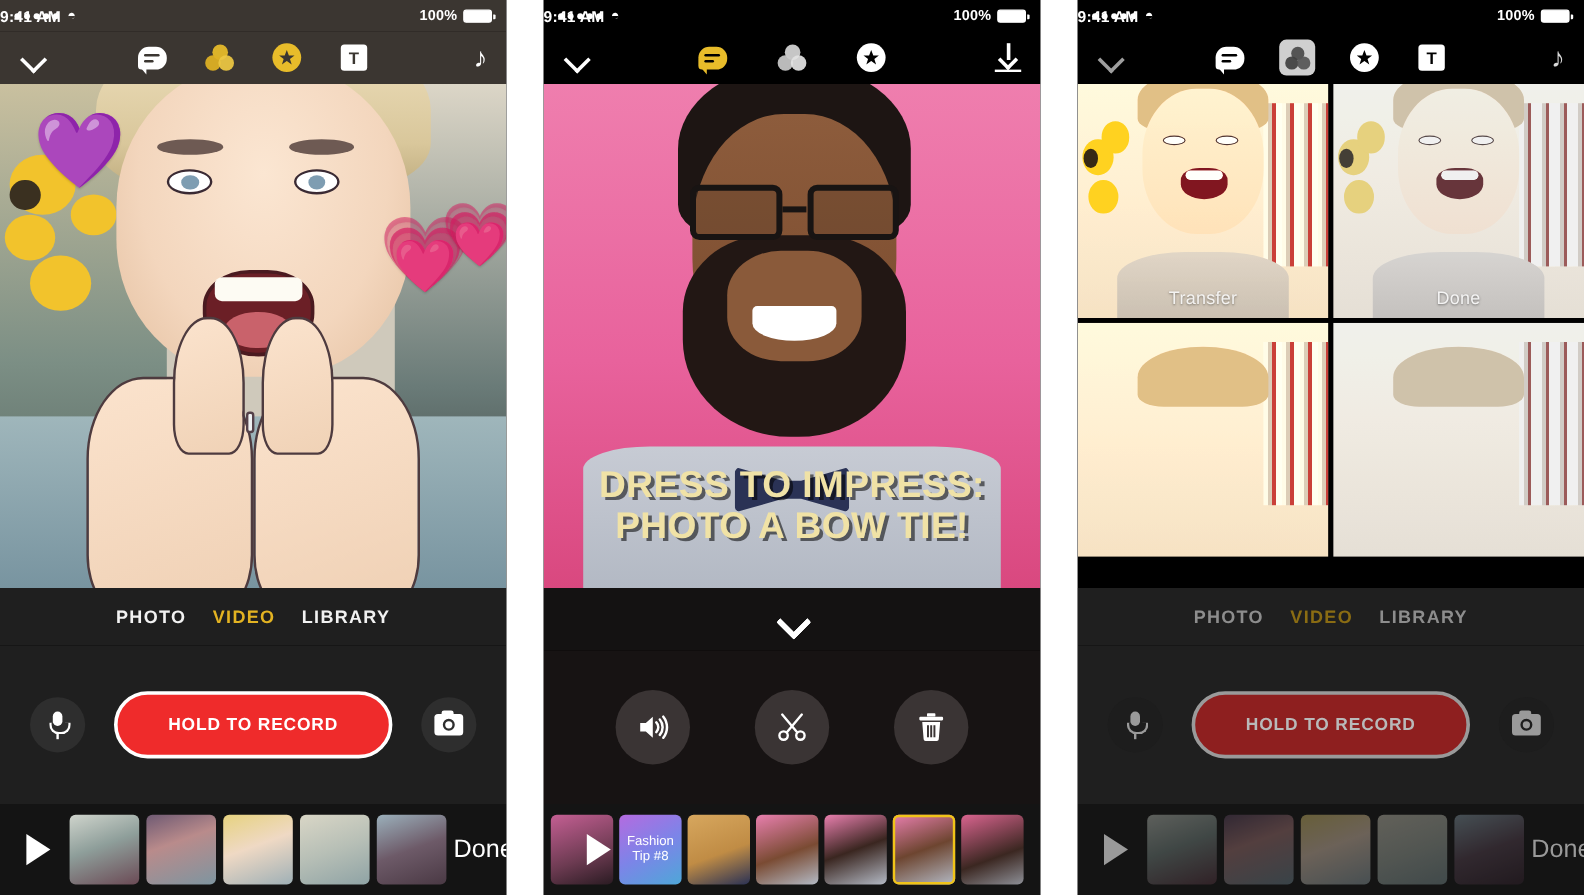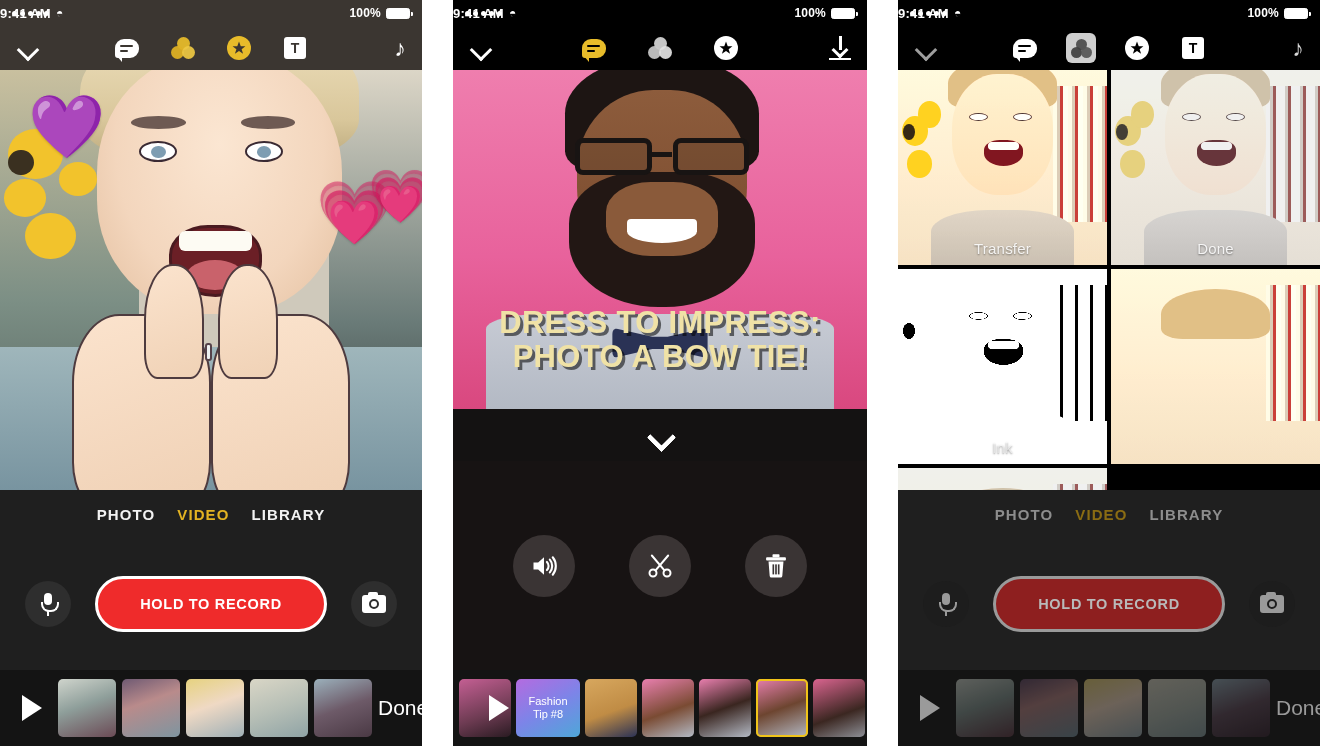--- a/index.html
+++ b/index.html
@@ -153,21 +153,21 @@
 
   .tb-right { margin-left: auto; display: flex; align-items: center; z-index: 2; }
 
   
   .viewport {
     position: relative;
     flex: 0 0 auto;
     overflow: hidden;
   }
   .viewport.v1 { height: 420px; }
-  .viewport.v2 { height: 339px; }
+  .viewport.v2 { height: 420px; }
   .viewport.v3 { height: 420px; }
 
   
   .comic-scene { position: absolute; inset: 0; background: #cfc9bb; }
   .cs-bg-left {
     position: absolute; left: 0; top: 0; width: 33%; height: 100%;
     background: linear-gradient(180deg,#c9c09f 0%, #7c8f85 55%, #4c5b57 100%);
   }
   .cs-flower {
     position: absolute; border-radius: 50%; background: #f2c32c;
@@ -672,21 +672,21 @@
           <rect x="9" y="10.6" width="1.4" height="8.6" fill="#3a3434"></rect>
           <rect x="11.3" y="10.6" width="1.4" height="8.6" fill="#3a3434"></rect>
           <rect x="13.6" y="10.6" width="1.4" height="8.6" fill="#3a3434"></rect>
         </svg>
       </div>
     </div>
 
     <div class="filmstrip" style="padding:0 6px;gap:5px;">
       <div class="thumb" style="background:linear-gradient(160deg,#c45f93 0%,#6d3b52 60%,#2a1b22 100%);width:52px;"></div>
       <div class="play-tri" style="position:absolute;left:26px;"></div>
-      <div class="thumb" style="background:linear-gradient(150deg,#b46be0 0%,#7d84e8 50%,#4ea7d8 100%);width:64px;">
+      <div class="thumb" style="background:linear-gradient(150deg,#b46be0 0%,#7d84e8 50%,#4ea7d8 100%);width:52px;">
         <div class="tl">
           <span><span>Fashion</span><br><span>Tip #8</span></span>
         </div>
       </div>
       <div class="thumb" style="background:linear-gradient(160deg,#d7a75e 0%,#c08c45 55%,#2b3255 100%);width:52px;"></div>
       <div class="thumb" style="background:linear-gradient(160deg,#e87fae 0%,#7a4b33 55%,#b3b9c4 100%);width:52px;"></div>
       <div class="thumb" style="background:linear-gradient(160deg,#e87fae 0%,#3a2620 50%,#b3b9c4 100%);width:52px;"></div>
       <div class="thumb sel" style="background:linear-gradient(160deg,#e87fae 0%,#6d4530 50%,#b3b9c4 100%);width:52px;"></div>
       <div class="thumb" style="background:linear-gradient(160deg,#d9648f 0%,#3b2721 60%,#8d8f96 100%);width:52px;"></div>
     </div>
@@ -788,41 +788,20 @@
             <div class="eyeT" style="left:55%;top:22%"></div>
             <div class="mouthT">
                 <span class="teethT"></span>
               </div>
             <div class="scarf"></div>
           </div>
           <div class="label">Done</div>
         </div>
 
 
-        <div class="fcell ink">
-          <div class="tnb v-ink">
-            <div class="shelf-bg"></div>
-            <div class="books"></div>
-            <div class="sunfl">
-                <i style="left:0;top:18%;width:48%;height:30%"></i>
-                <i style="left:30%;top:4%;width:42%;height:26%"></i>
-                <i style="left:8%;top:52%;width:46%;height:28%"></i>
-                <i style="left:2%;top:26%;width:22%;height:16%;background:#3a3020"></i>
-              </div>
-            <div class="hairT"></div>
-            <div class="head"></div>
-            <div class="eyeT" style="left:34%;top:22%"></div>
-            <div class="eyeT" style="left:55%;top:22%"></div>
-            <div class="mouthT">
-                <span class="teethT"></span>
-              </div>
-            <div class="scarf"></div>
-          </div>
-          <div class="label" style="color:rgba(255,255,255,.55)">Ink</div>
-        </div>
 
         <div class="fcell">
           <div class="tnb v-transfer">
             <div class="shelf-bg"></div>
             <div class="books"></div>
             <div class="hairT" style="top:10%"></div>
 
           </div>
         </div>
         <div class="fcell">

